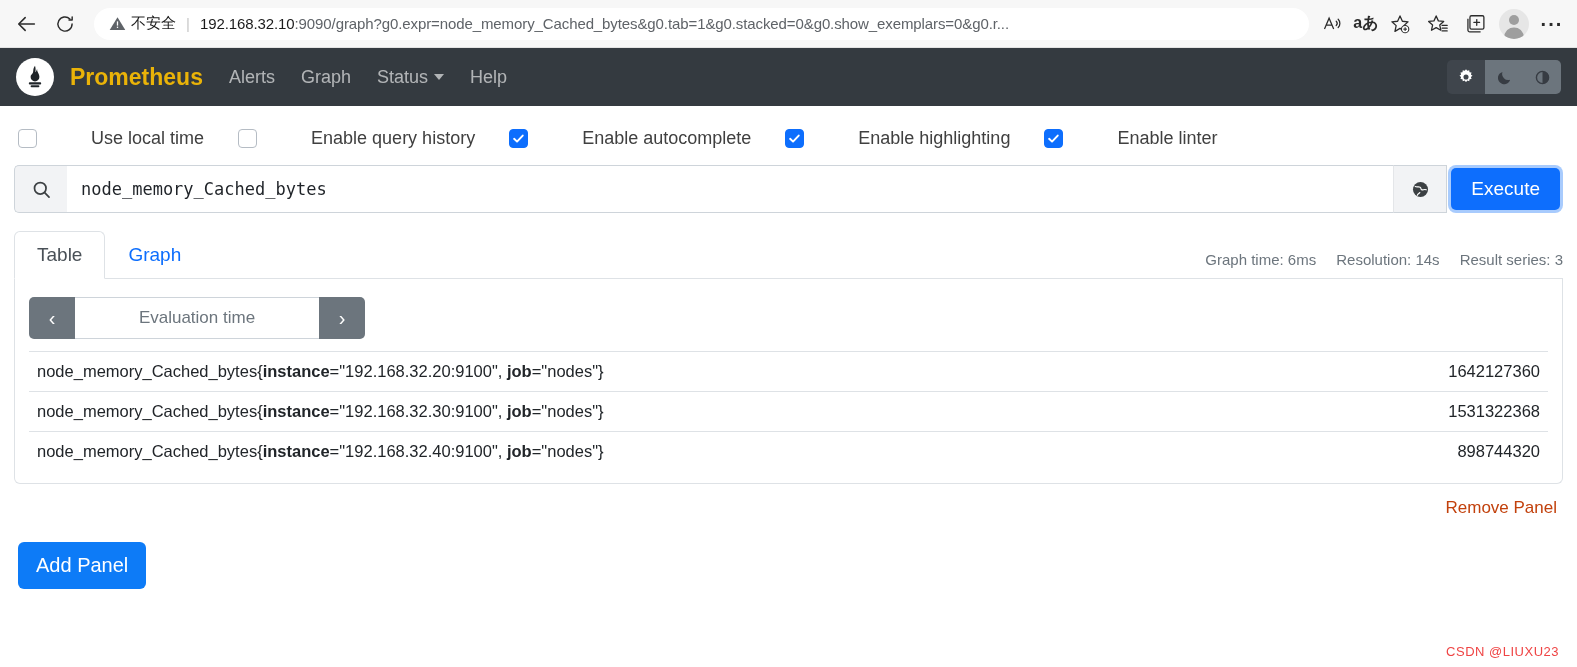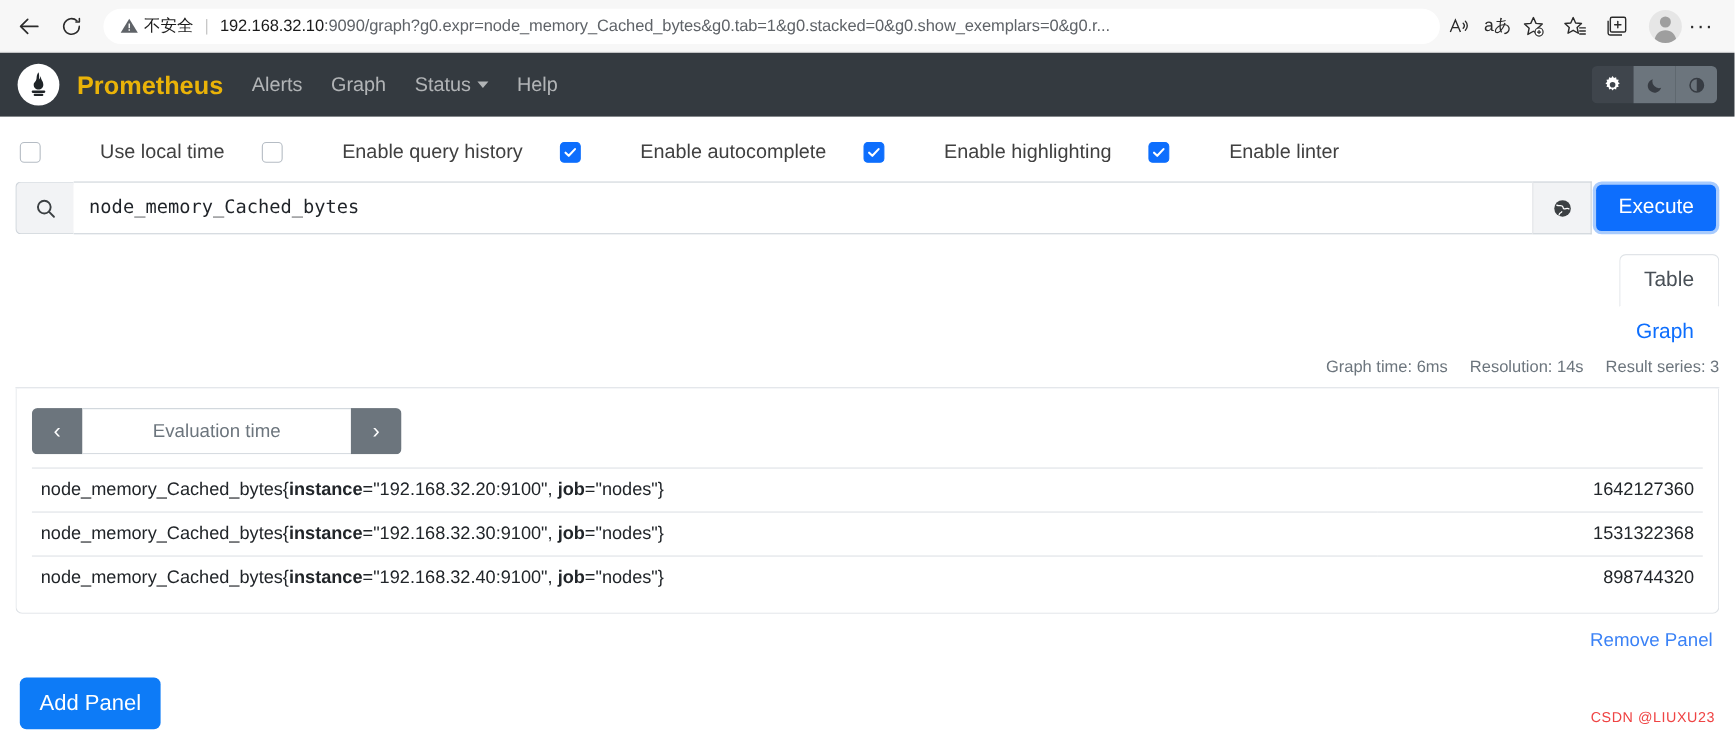--- a/index.html
+++ b/index.html
@@ -77,24 +77,25 @@
     min-width: 0;
     flex: 1 1 auto;
     letter-spacing: -0.1px;
   }
   .url-text .host { color: #1b1b1b; }
   .tool-icon {
     width: 34px;
     height: 32px;
     display: flex;
     align-items: center;
-    justify-content: flex-start;
+    justify-content: center;
     color: #2b2b2b;
     flex: 0 0 auto;
     border-radius: 4px;
+    font-weight: bold;
   }
   .tool-icon.spaced { margin-left: 4px; }
   .avatar-icon {
     width: 30px;
     height: 30px;
     border-radius: 50%;
     background: #e6e6e6;
     display: flex;
     align-items: flex-end;
     justify-content: center;
@@ -270,21 +271,20 @@
     justify-content: center;
     white-space: nowrap;
   }
 
   .tab-row {
     display: flex;
     align-items: flex-end;
     margin-top: 18px;
     border-bottom: 1px solid #dee2e6;
     position: relative;
-    flex-direction: column;
   }
   .tab {
     font-size: 19px;
     padding: 12px 22px;
     border: 1px solid transparent;
     border-radius: 6px 6px 0 0;
     margin-bottom: -1px;
     color: #0d6efd;
     white-space: nowrap;
   }
@@ -363,21 +363,21 @@
     color: #212529;
   }
   .lbl-name { font-weight: bold; }
 
   .remove-row {
     display: flex;
     justify-content: flex-end;
     padding: 14px 6px 0 0;
   }
   .remove-link {
-    color: #3b82f6;
+    color: #c2410c;
     font-size: 17px;
     white-space: nowrap;
   }
   .add-panel-row { padding: 24px 4px 0 4px; }
   .add-panel-btn {
     display: inline-flex;
     align-items: center;
     justify-content: center;
     background: #0d7bf7;
     color: #ffffff;

